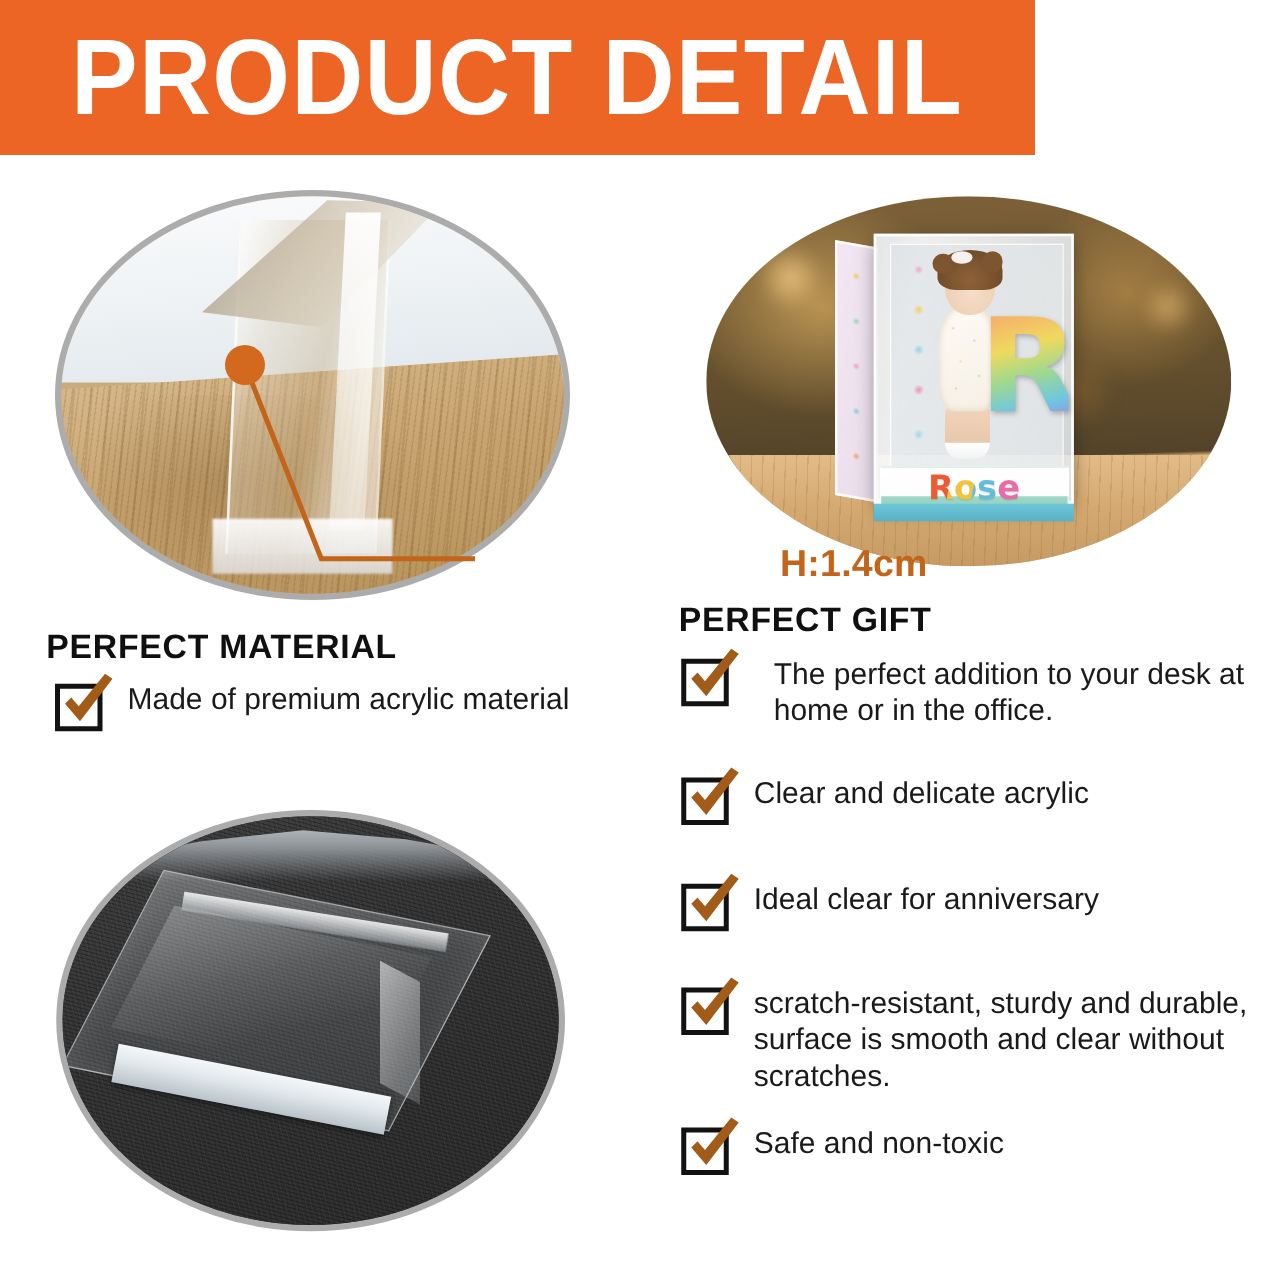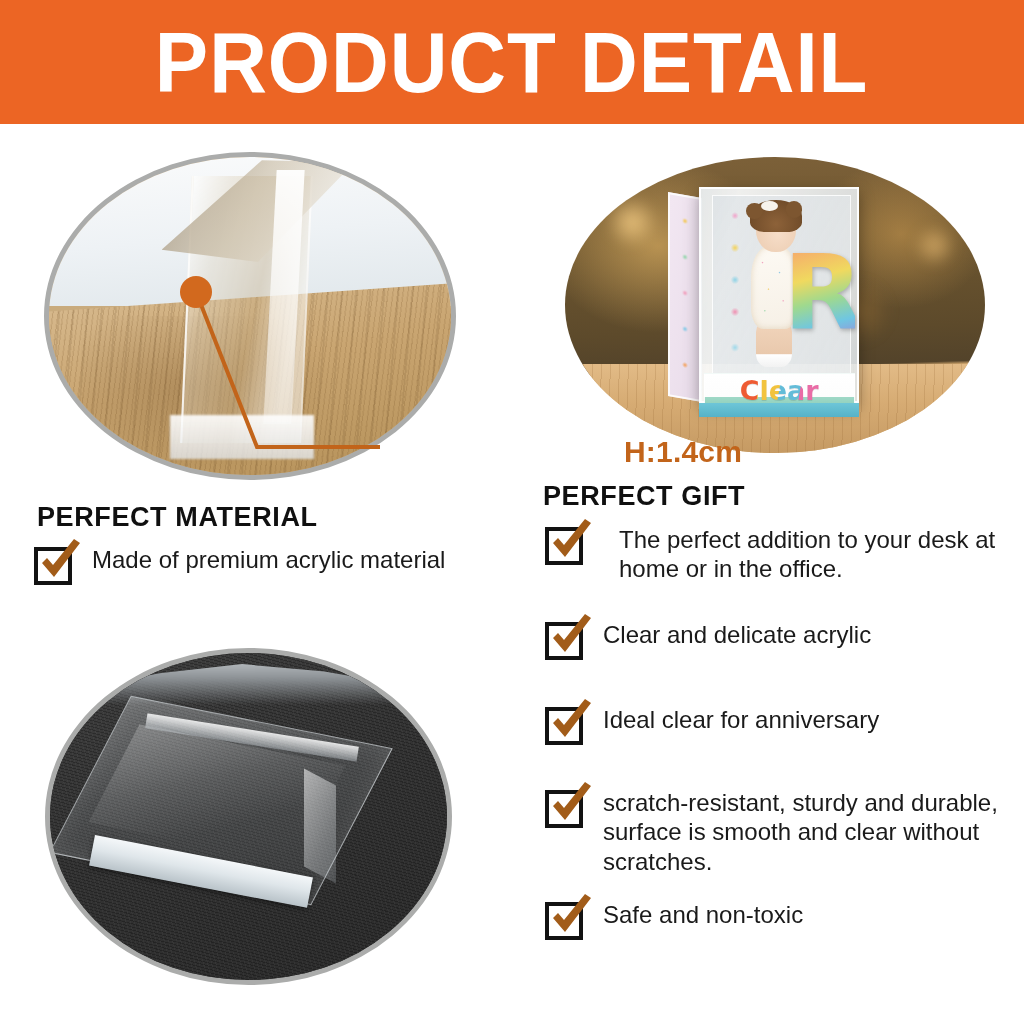--- a/index.html
+++ b/index.html
@@ -6,21 +6,21 @@
   html, body {
     width: 1024px; height: 1024px;
     background: #ffffff;
     font-family: "Liberation Sans", sans-serif;
     overflow: hidden;
   }
   #page { position: relative; width: 1024px; height: 1024px; background: #fff; }
 
   
   .banner {
-    position: absolute; left: 0; top: 0; width: 1024px; height: 124px;
+    position: absolute; left: 0; top: 0; width: 828px; height: 124px;
     background: #ec6524;
     display: flex; align-items: center; justify-content: center;
   }
   .banner-title {
     color: #ffffff;
     font-family: "Liberation Sans Narrow", "Liberation Sans", sans-serif;
     font-weight: bold;
     font-size: 86px;
     letter-spacing: 1px;
     transform: scaleX(0.93);
@@ -297,21 +297,21 @@
     overflow: visible;
   }
   .chk .tick svg { position: absolute; left: 0; top: 0; }
   .bullet-text {
     font-size: 24px; line-height: 1.22;
     color: #1a1a1a;
     margin-left: 20px;
     max-width: 430px;
   }
 
-  #bullet-acrylic-0 { left: 34px; top: 545px; }
+  #bullet-acrylic-0 { left: 44px; top: 545px; }
   #bullet-gift-0 { left: 545px; top: 525px; gap: 16px; }
   #bullet-gift-1 { left: 545px; top: 620px; }
   #bullet-gift-2 { left: 545px; top: 705px; }
   #bullet-gift-3 { left: 545px; top: 788px; }
   #bullet-gift-4 { left: 545px; top: 900px; }
 </style>
 </head>
 <body>
 
 <div id="page">
@@ -341,21 +341,21 @@
     <div class="inner-stickers"></div>
     <div class="doll-legs"></div>
     <div class="doll-body"></div>
     <div class="doll-head"></div>
     <div class="doll-hair"></div>
     <div class="bun-l"></div>
     <div class="bun-r"></div>
     <div class="bow"></div>
     <div class="letter-r">R</div>
     <div class="namestrip">
-      <span class="nm">Clear</span>
+      <span class="nm">Rose</span>
     </div>
     <div class="box-bottom"></div>
   </div>
 
   <div class="oval oval-bordered" id="photo-slab">
     <div class="slate"></div>
     <div class="slate-edge"></div>
     <div class="slab"></div>
     <div class="slab-gloss"></div>
     <div class="slab-top-edge"></div>

